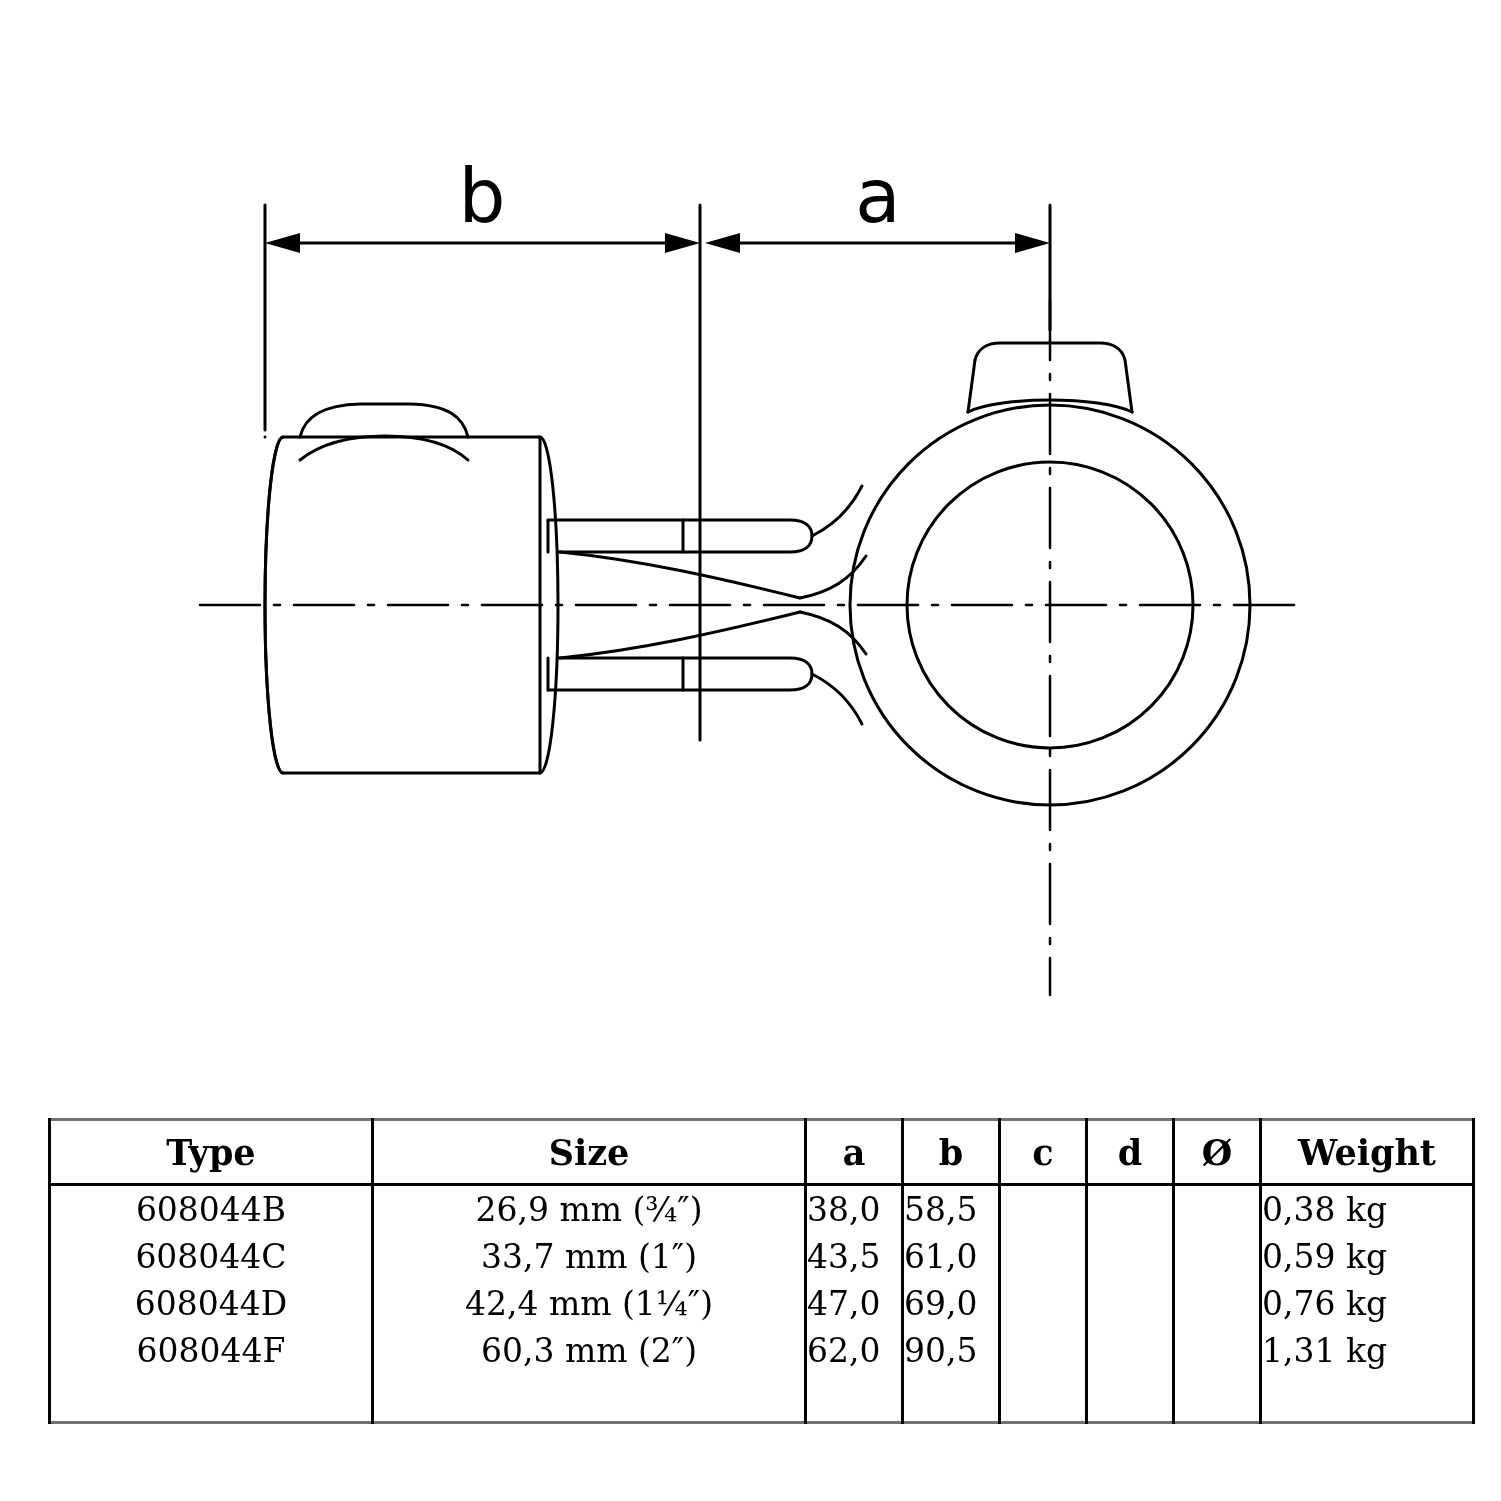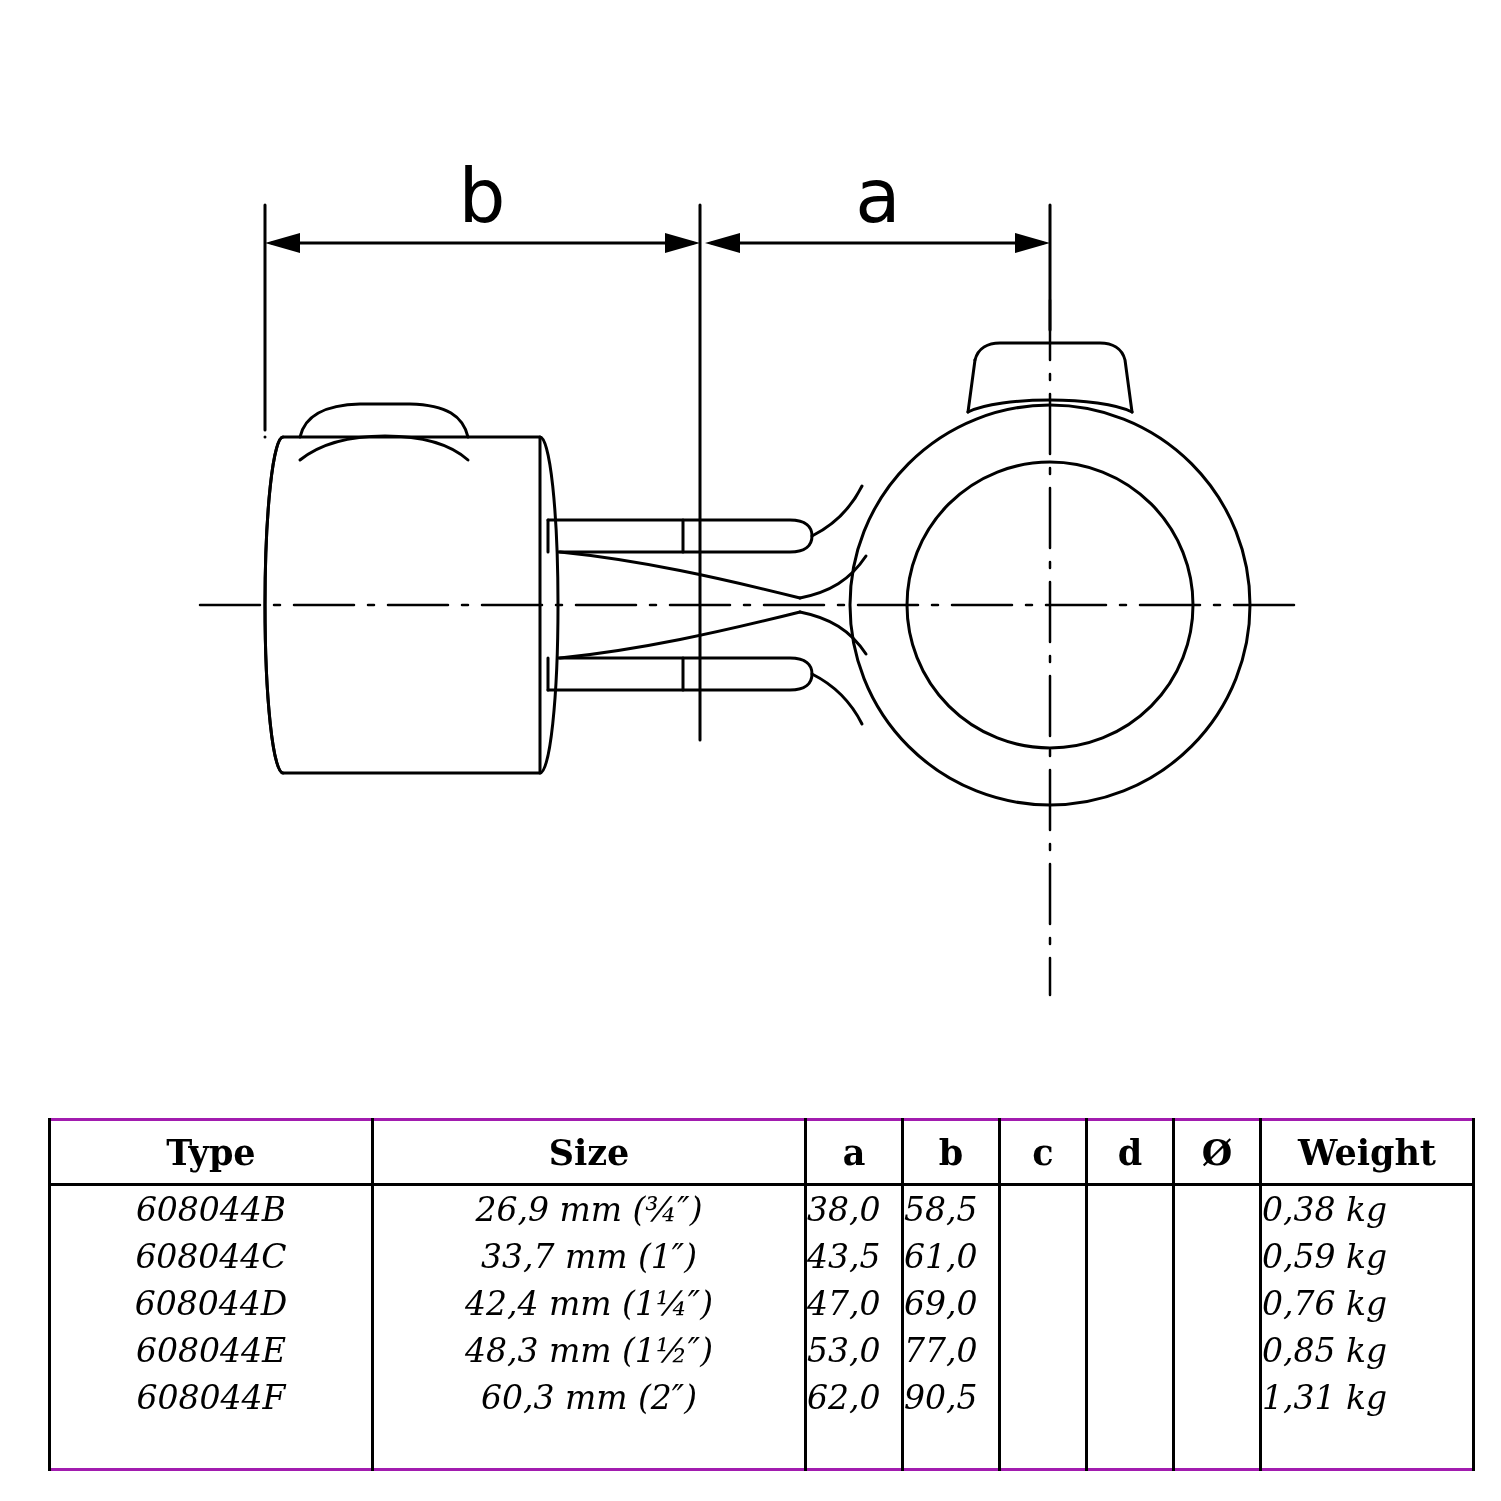--- a/index.html
+++ b/index.html
@@ -37,21 +37,21 @@
   #spec-table-wrap {
     position: absolute;
     left: 48px;
     top: 1118px;
     width: 1400px;
   }
   table.spec {
     border-collapse: collapse;
     width: 1400px;
     table-layout: fixed;
-    border: 3px solid #a21caf;
+    border: 3px solid #737373;
   }
   table.spec th, table.spec td {
     border-left: 3px solid #000;
     border-right: 3px solid #000;
     padding: 0;
     font-size: 33px;
     line-height: 1.0;
     font-family: "DejaVu Serif", serif;
   }
   table.spec thead th {
@@ -64,21 +64,20 @@
   }
   table.spec tbody td {
     height: 47px;
     vertical-align: middle;
     border-left: 3px solid #000;
     border-right: 3px solid #000;
   }
   table.spec tbody tr td {
     border-top: none;
     border-bottom: none;
-    font-style: italic;
   }
   .col-type   { width: 320px; text-align: center; }
   .col-size   { width: 430px; text-align: center; margin-left: 29px; }
   .col-a      { width: 94px;  text-align: left; }
   .col-b      { width: 94px;  text-align: left; }
   .col-c      { width: 84px;  text-align: center; }
   .col-d      { width: 84px;  text-align: center; }
   .col-o      { width: 84px;  text-align: center; }
   .col-weight { width: 210px; padding-right: 26px; }
   .spacer-row td { height: 78px; }
@@ -207,30 +206,20 @@
           <td class="col-type">608044D</td>
           <td class="col-size">42,4 mm (1¼″)</td>
           <td class="col-a">47,0</td>
           <td class="col-b">69,0</td>
           <td class="col-c"></td>
           <td class="col-d"></td>
           <td class="col-o"></td>
           <td class="col-weight">0,76 kg</td>
         </tr>
         <tr>
-          <td class="col-type">608044E</td>
-          <td class="col-size">48,3 mm (1½″)</td>
-          <td class="col-a">53,0</td>
-          <td class="col-b">77,0</td>
-          <td class="col-c"></td>
-          <td class="col-d"></td>
-          <td class="col-o"></td>
-          <td class="col-weight">0,85 kg</td>
-        </tr>
-        <tr>
           <td class="col-type">608044F</td>
           <td class="col-size">60,3 mm (2″)</td>
           <td class="col-a">62,0</td>
           <td class="col-b">90,5</td>
           <td class="col-c"></td>
           <td class="col-d"></td>
           <td class="col-o"></td>
           <td class="col-weight">1,31 kg</td>
         </tr>
         <tr class="spacer-row">

